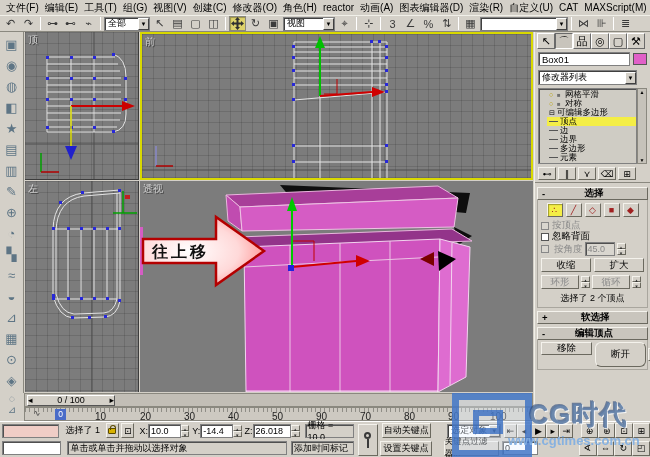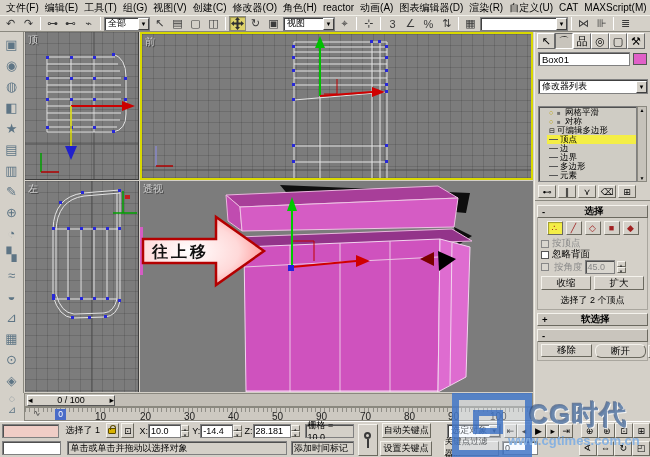--- a/index.html
+++ b/index.html
@@ -311,21 +311,21 @@
     <span class="cptab active">⌒</span>
     <span class="cptab">品</span>
     <span class="cptab">◎</span>
     <span class="cptab">▢</span>
     <span class="cptab">⚒</span>
   </div>
   <div style="display:flex;align-items:center;gap:3px;padding:2px 3px;">
     <span class="sunken" style="flex:1;height:14px;font-size:9.5px;display:inline-flex;align-items:center;padding:0 3px;">Box01</span>
     <span style="width:14px;height:12px;background:#e060c8;border:1px solid #555;"></span>
   </div>
-  <div class="dropdown" style="width:110px;margin:11px 3px;height:15px;">
+  <div class="dropdown" style="width:99px;margin:2px 3px;height:15px;">
     <span>修改器列表</span>
       <span class="ddarrow">▼</span>
   </div>
   <div style="display:flex;margin:1px 3px;">
     <div class="sunken" style="flex:1;background:#cfccc4;padding:1px 0;">
       <div class="stackrow">
           <span class="bulb">○</span>
           <span class="mbox">■</span>
           <span>网格平滑</span>
         </div>
@@ -400,38 +400,51 @@
         <span class="sfield" style="width:30px;background:#d9d6cf;color:#888;">45.0</span>
         <span class="spin">
             <span>▴</span>
             <span>▾</span>
           </span>
       </div>
       <div style="display:flex;gap:3px;padding:2px 0;">
         <span class="cpbtn" style="width:51px;height:14px;">收缩</span>
         <span class="cpbtn" style="width:51px;height:14px;">扩大</span>
       </div>
+      <div style="display:flex;gap:2px;align-items:center;padding:1px 0;">
+        <span class="cpbtn grey" style="width:38px;height:14px;">环形</span>
+        <span class="spin">
+            <span>▴</span>
+            <span>▾</span>
+          </span>
+        <span class="cpbtn grey" style="width:38px;height:14px;">循环</span>
+        <span class="spin">
+            <span>▴</span>
+            <span>▾</span>
+          </span>
+      </div>
       <div style="text-align:center;font-size:9px;padding-top:2px;">选择了 2 个顶点</div>
     </div>
   </div>
 
   
   <div class="rollhead" style="margin:3px 2px 0;">
       <span>+</span>
       <span class="rtitle">软选择</span>
     </div>
 
   
   <div class="rollhead" style="margin:3px 2px 0;">
       <span>-</span>
+      <span class="rtitle">编辑顶点</span>
     </div>
   <div style="margin:0 2px;border:1px solid #a9a69e;border-top:none;padding:2px 3px;display:flex;flex-direction:row;gap:2px;align-items:center;">
     <div style="display:flex;gap:3px;">
       <span class="cpbtn" style="width:51px;height:13px;">移除</span>
-      <span class="cpbtn" style="width:51px;height:14px;border-radius:6px;">断开</span>
+      <span class="cpbtn" style="width:51px;height:25px;border-radius:6px;">断开</span>
     </div>
     <div style="display:flex;gap:2px;">
       <span class="cpbtn" style="width:38px;height:13px;">挤出</span>
       <span class="cpbtn" style="width:12px;height:13px;font-size:7px;">▢</span>
       <span class="cpbtn" style="width:38px;height:13px;">焊接</span>
       <span class="cpbtn" style="width:12px;height:13px;font-size:7px;">▢</span>
     </div>
     <div style="display:flex;gap:2px;">
       <span class="cpbtn" style="width:38px;height:13px;">切角</span>
       <span class="cpbtn" style="width:12px;height:13px;font-size:7px;">▢</span>
@@ -482,21 +495,21 @@
       <span>▴</span>
       <span>▾</span>
     </span>
   <span style="margin-left:3px;font-size:9px;">Y:</span>
   <span class="sfield" style="width:34px;">-14.4</span>
   <span class="spin">
       <span>▴</span>
       <span>▾</span>
     </span>
   <span style="margin-left:3px;font-size:9px;">Z:</span>
-  <span class="sfield" style="width:40px;">28.181</span>
+  <span class="sfield" style="width:40px;">26.018</span>
   <span class="spin">
       <span>▴</span>
       <span>▾</span>
     </span>
   <span class="sfield" style="margin-left:5px;width:52px;background:#d4d0c8;">栅格 = 10.0</span>
   <span class="btn95" style="margin-left:4px;width:20px;height:32px;position:relative;top:9px;z-index:10;">
       <span class="keyglyph">
         <span class="kring"></span>
         <span class="kstem"></span>
       </span>

